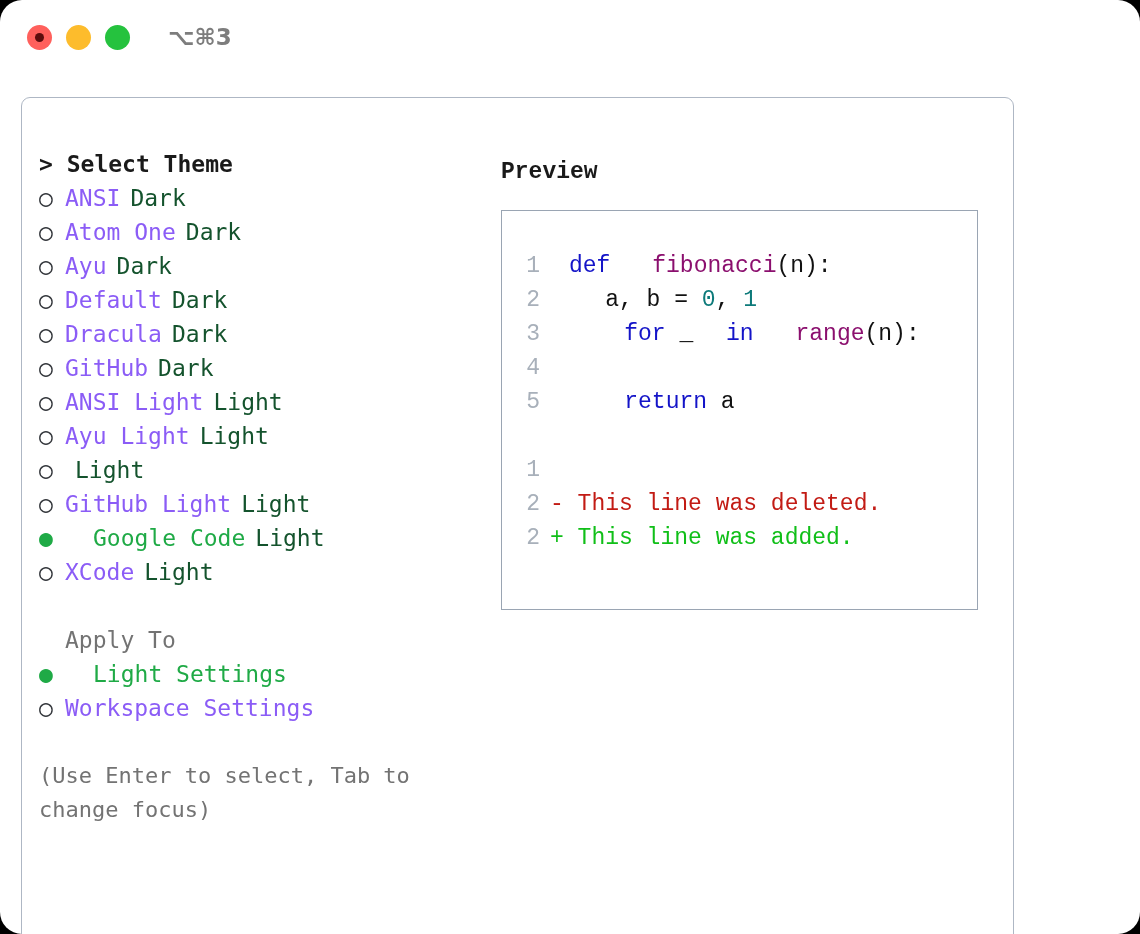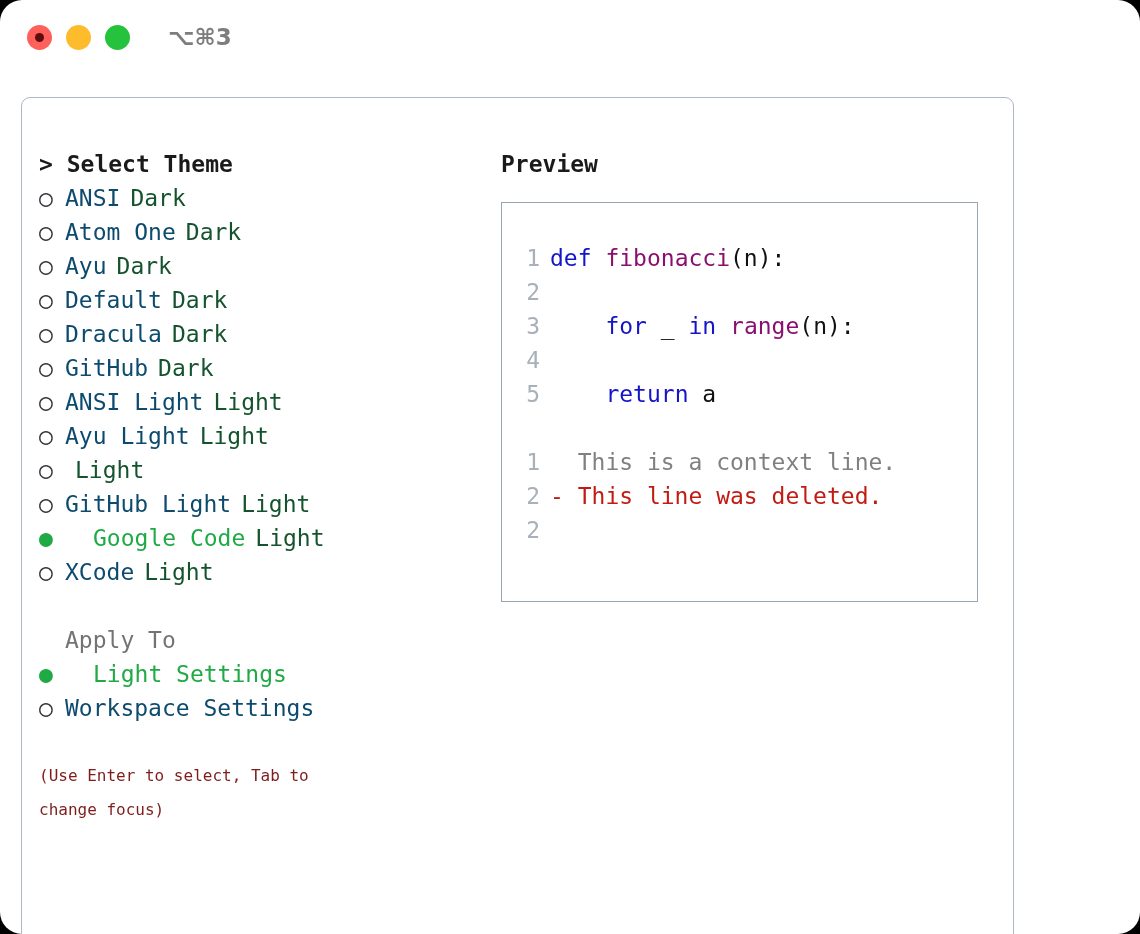--- a/index.html
+++ b/index.html
@@ -97,51 +97,52 @@
     font-size: 23px;
     white-space: pre;
   }
   .marker {
     display: inline-block;
     width: 26px;
     flex: 0 0 26px;
     color: #35383d;
   }
   .marker.selected { color: #1faa46; }
-  .opt-name  { color: #0c4a6e; }
+  .opt-name  { color: #8b5cf6; }
   .opt-name.selected { color: #1faa46; margin-left: 28px; }
   .opt-variant {
     color: #14532d;
     margin-left: 10px;
   }
 
   .section-gap { height: 34px; }
 
   .subsection-header {
     font-size: 23px;
     color: #737373;
     line-height: 34px;
     padding-left: 26px;
     white-space: pre;
   }
 
   .hint {
     margin-top: 34px;
-    font-size: 16px;
-    color: #7f1d1d;
+    font-size: 22px;
+    color: #737373;
     line-height: 34px;
     width: 420px;
     white-space: pre-wrap;
   }
 
   
   .right-col {
     position: absolute;
-    left: 479px; top: 49px;
+    left: 479px; top: 57px;
     width: 490px;
+    font-family: Liberation Mono, monospace;
   }
 
   .preview-title {
     font-size: 23px;
     font-weight: bold;
     color: #1a1a1a;
     line-height: 34px;
     white-space: pre;
   }
 
@@ -164,22 +165,22 @@
   }
   .lineno {
     flex: 0 0 48px;
     width: 48px;
     text-align: right;
     color: #a8b0ba;
     padding-right: 10px;
   }
   .codetext { white-space: pre; }
 
-  .tok-kw   { color: #1414c8; }
-  .tok-fn   { color: #8b0f6e; }
+  .tok-kw   { color: #1414c8; margin-left: 19px; }
+  .tok-fn   { color: #8b0f6e; margin-left: 28px; }
   .tok-num  { color: #0d7a7a; }
   .tok-txt  { color: #111111; }
   .tok-ctx  { color: #808080; }
   .tok-del  { color: #c21b14; }
   .tok-add  { color: #10bf18; }
 
   .code-gap { height: 34px; }
 </style>
 </head>
 <body>
@@ -231,28 +232,28 @@
 change focus)</div>
     </div>
 
     <div class="right-col">
 
       <div class="preview-title">Preview</div>
 
       <div class="preview-box">
         <div id="code-block">
             <div class="code-line"><span class="lineno">1</span><span class="codetext"><span class="tok-kw">def </span><span class="tok-fn">fibonacci</span><span class="tok-txt">(n):</span></span></div>
-            <div class="code-line"><span class="lineno">2</span></div>
+            <div class="code-line"><span class="lineno">2</span><span class="codetext"><span class="tok-txt">    a, b = </span><span class="tok-num">0</span><span class="tok-txt">, </span><span class="tok-num">1</span></span></div>
             <div class="code-line"><span class="lineno">3</span><span class="codetext"><span class="tok-txt">    </span><span class="tok-kw">for</span><span class="tok-txt"> _ </span><span class="tok-kw">in</span><span class="tok-txt"> </span><span class="tok-fn">range</span><span class="tok-txt">(n):</span></span></div>
             <div class="code-line"><span class="lineno">4</span></div>
             <div class="code-line"><span class="lineno">5</span><span class="codetext"><span class="tok-txt">    </span><span class="tok-kw">return</span><span class="tok-txt"> a</span></span></div>
           </div>
         <div class="code-gap"></div>
         <div id="diff-block">
-            <div class="code-line"><span class="lineno">1</span><span class="codetext tok-ctx">  This is a context line.</span></div>
+            <div class="code-line"><span class="lineno">1</span></div>
             <div class="code-line"><span class="lineno">2</span><span class="codetext tok-del">- This line was deleted.</span></div>
-            <div class="code-line"><span class="lineno">2</span></div>
+            <div class="code-line"><span class="lineno">2</span><span class="codetext tok-add">+ This line was added.</span></div>
           </div>
       </div>
 
     </div>
   </div>
 </div>
 
 </body></html>

